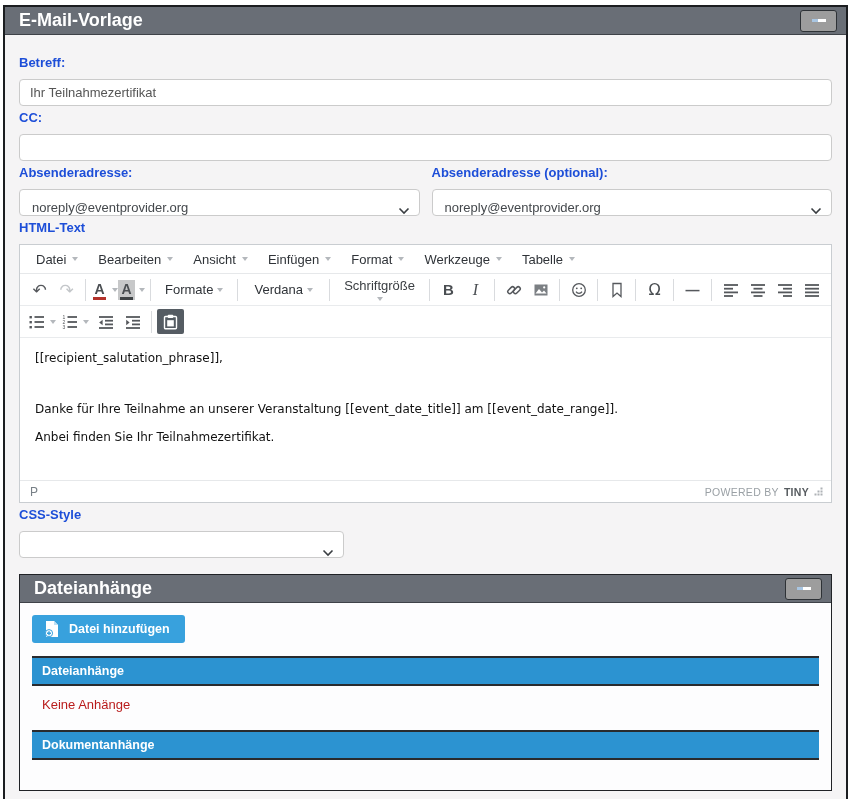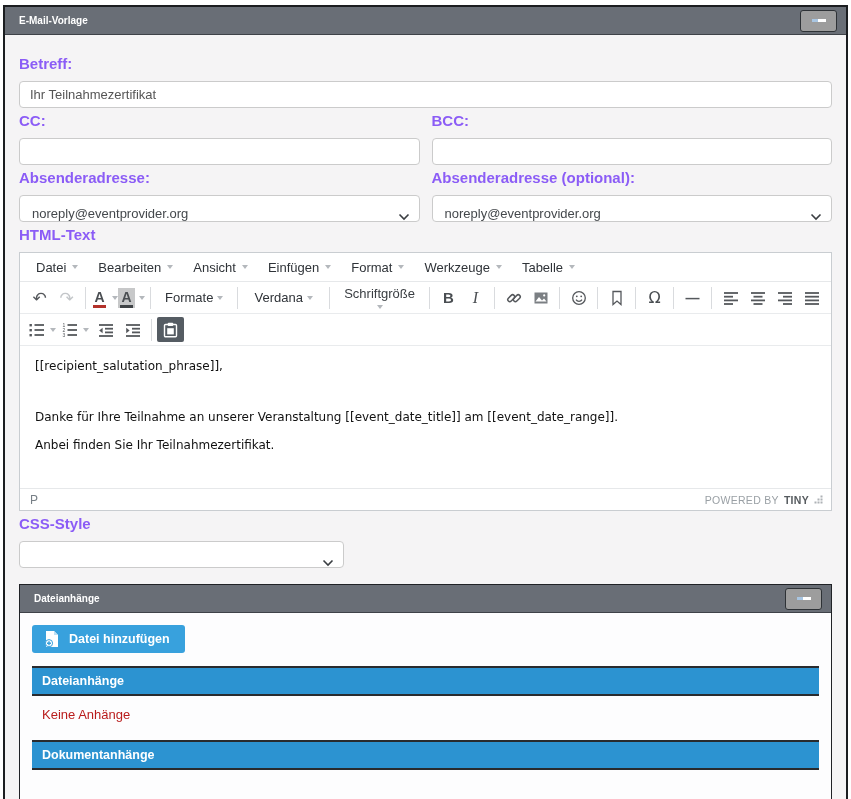--- a/index.html
+++ b/index.html
@@ -1,26 +1,26 @@
 <!DOCTYPE html>
 <html><head>
 <meta charset="utf-8">
 <style>
   * { box-sizing: border-box; }
   html,body { margin:0; padding:0; background:#fff; font-family:"Liberation Sans",sans-serif; }
   .window { margin:5px 3px 0; border:2px solid #1b1d20; background:#f5f4f5; }
   .window-header { height:28px; background:#696e76; display:flex; align-items:center;
                    justify-content:space-between; padding:0 9px 0 14px; border-bottom:1px solid #3e4248; }
-  .window-title { color:#fff; font-weight:bold; font-size:10px; }
+  .window-title { color:#fff; font-weight:bold; font-size:18px; }
   .min-btn { width:37px; height:22px; background:#9d9d9d; border:1px solid #2e3236; border-radius:3px;
              display:flex; align-items:center; justify-content:center; cursor:pointer; }
   .min-bar { width:14px; height:3px; background:linear-gradient(90deg,#a9c6e2 0 40%,#ffffff 40%); }
 
   .content { padding:10px 14px 14px; }
-  .field-label { font-weight:bold; font-size:15px; color:#8b5cf6; margin:4px 0 9px; }
+  .field-label { font-weight:bold; font-size:13px; color:#1d4ed8; margin:4px 0 9px; }
   .field-label.first { margin-top:10px; }
   .text-input { width:100%; height:27px; border:1px solid #cbcbcb; border-radius:4px; background:#fff;
                 padding:0 10px; font-size:13px; color:#555; font-family:inherit; outline:none; }
   .two-col { display:flex; gap:12px; }
   .col { flex:1; min-width:0; }
 
   .select { height:27px; border:1px solid #cbcbcb; border-radius:4px; background:#fff; display:flex;
             align-items:flex-end; justify-content:space-between; padding:0 9px 0 12px; font-size:13px;
             color:#44484c; cursor:pointer; }
   .select svg { flex:0 0 auto; }
@@ -89,24 +89,20 @@
   <div class="content">
 
     <div class="field-label first">Betreff:</div>
     <input class="text-input" type="text" value="Ihr Teilnahmezertifikat" style="">
 
     <div class="two-col">
       <div class="col">
         <div class="field-label">CC:</div>
         <input class="text-input" type="text" value="" style="">
       </div>
-      <div class="col">
-        <div class="field-label">BCC:</div>
-        <input class="text-input" type="text" value="" style="">
-      </div>
     </div>
 
     <div class="two-col">
       <div class="col">
         <div class="field-label">Absenderadresse:</div>
         <div class="select">
           <span>noreply@eventprovider.org</span>
           <svg width="12" height="8" viewBox="0 0 12 8">
               <path d="M1.5 1.5 L6 6 L10.5 1.5" fill="none" stroke="#3a3e42" stroke-width="1.6"></path>
             </svg>

